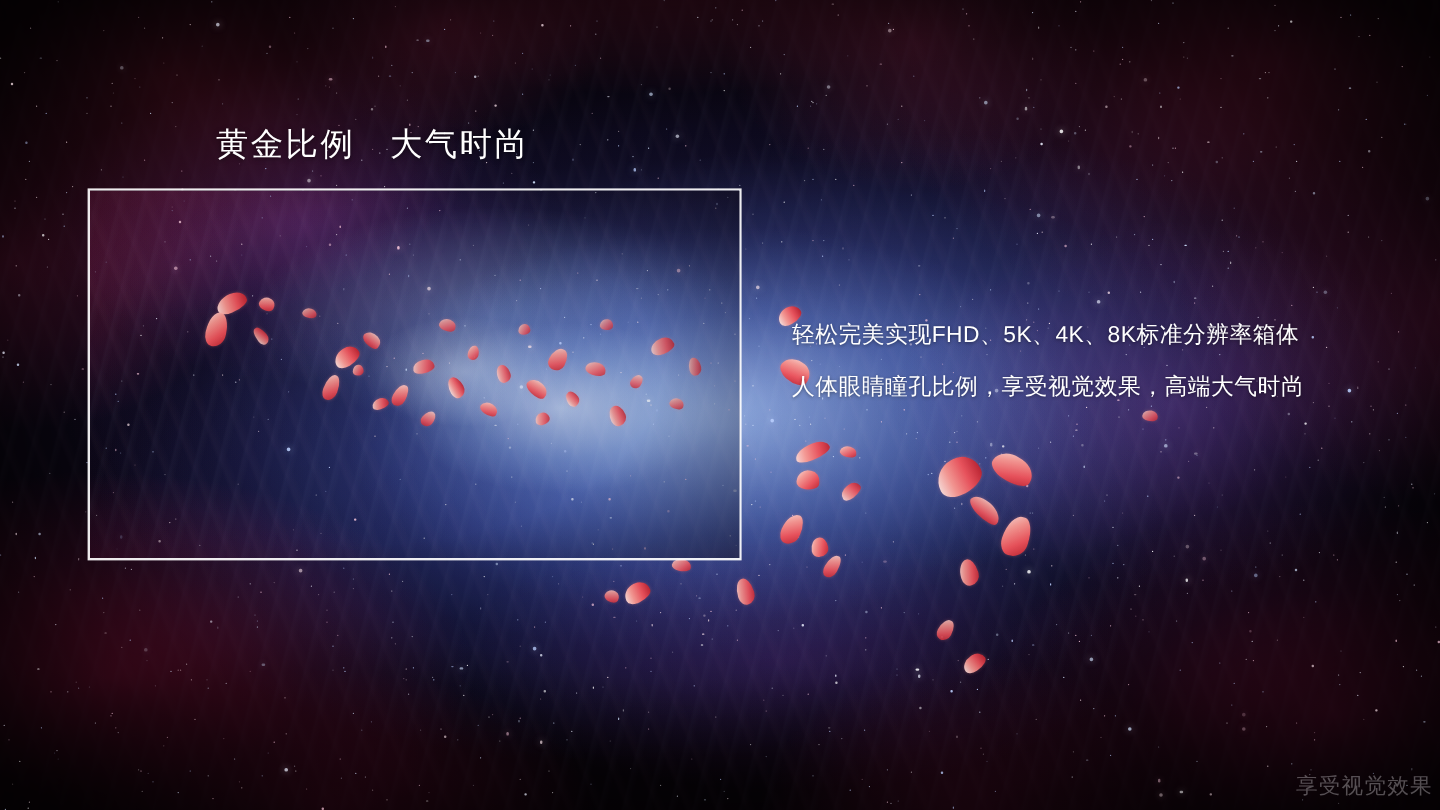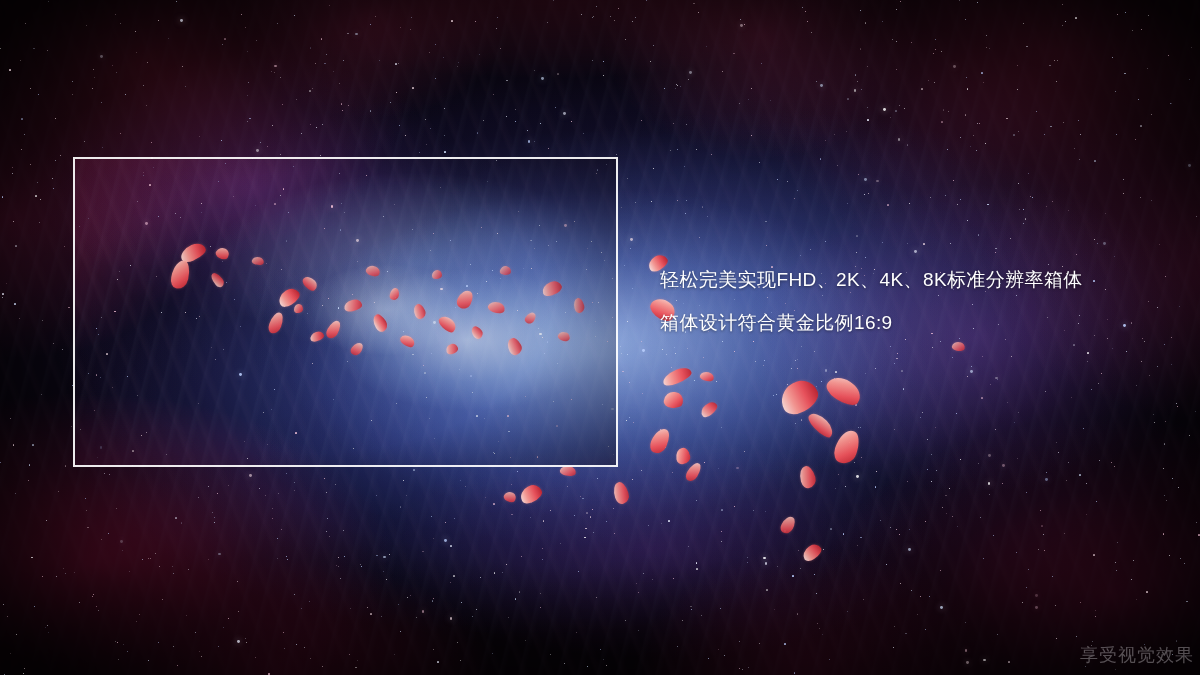--- a/index.html
+++ b/index.html
@@ -1696,20 +1696,21 @@
           <i class="petal" style="left:433px;top:179px;width:13px;height:17px;opacity:0.85;transform:rotate(-26deg);border-radius:56% 45% 63% 45% / 67% 60% 41% 37%;background:linear-gradient(94deg,#ffe0da 0%,#fb9a92 30%,#f0535a 66%,#c0222e 100%);"></i>
           <i class="petal" style="left:451px;top:153px;width:9px;height:12px;opacity:0.8;transform:rotate(34deg);border-radius:52% 43% 58% 46% / 68% 60% 41% 36%;background:linear-gradient(154deg,#ffe0da 0%,#fb9a92 30%,#f0535a 66%,#c0222e 100%);"></i>
           <i class="petal" style="left:467px;top:123px;width:20px;height:13px;opacity:0.85;transform:rotate(-20deg);border-radius:54% 42% 59% 42% / 64% 61% 42% 37%;background:linear-gradient(100deg,#ffe0da 0%,#fb9a92 30%,#f0535a 66%,#c0222e 100%);"></i>
           <i class="petal" style="left:483px;top:173px;width:12px;height:9px;opacity:0.8;transform:rotate(22deg);border-radius:55% 46% 61% 44% / 66% 62% 42% 37%;background:linear-gradient(142deg,#ffe0da 0%,#fb9a92 30%,#f0535a 66%,#c0222e 100%);"></i>
           <i class="petal" style="left:499px;top:139px;width:10px;height:15px;opacity:0.8;transform:rotate(-14deg);border-radius:53% 47% 61% 42% / 64% 58% 40% 39%;background:linear-gradient(106deg,#ffe0da 0%,#fb9a92 30%,#f0535a 66%,#c0222e 100%);"></i>
         </div>
       <div class="frame-shade"></div>
     </div>
   </div>
 
+  <div id="title">黄金比例　大气时尚</div>
 
   <div id="body-copy">
-    <div class="line">轻松完美实现FHD、2K、4K、8K标准分辨率箱体</div>
-    <div class="line">箱体设计符合黄金比例16:9</div>
+    <div class="line">轻松完美实现FHD、5K、4K、8K标准分辨率箱体</div>
+    <div class="line">人体眼睛瞳孔比例，享受视觉效果，高端大气时尚</div>
   </div>
 
   <div id="watermark">享受视觉效果</div>
 </div>
 
 </body></html>

